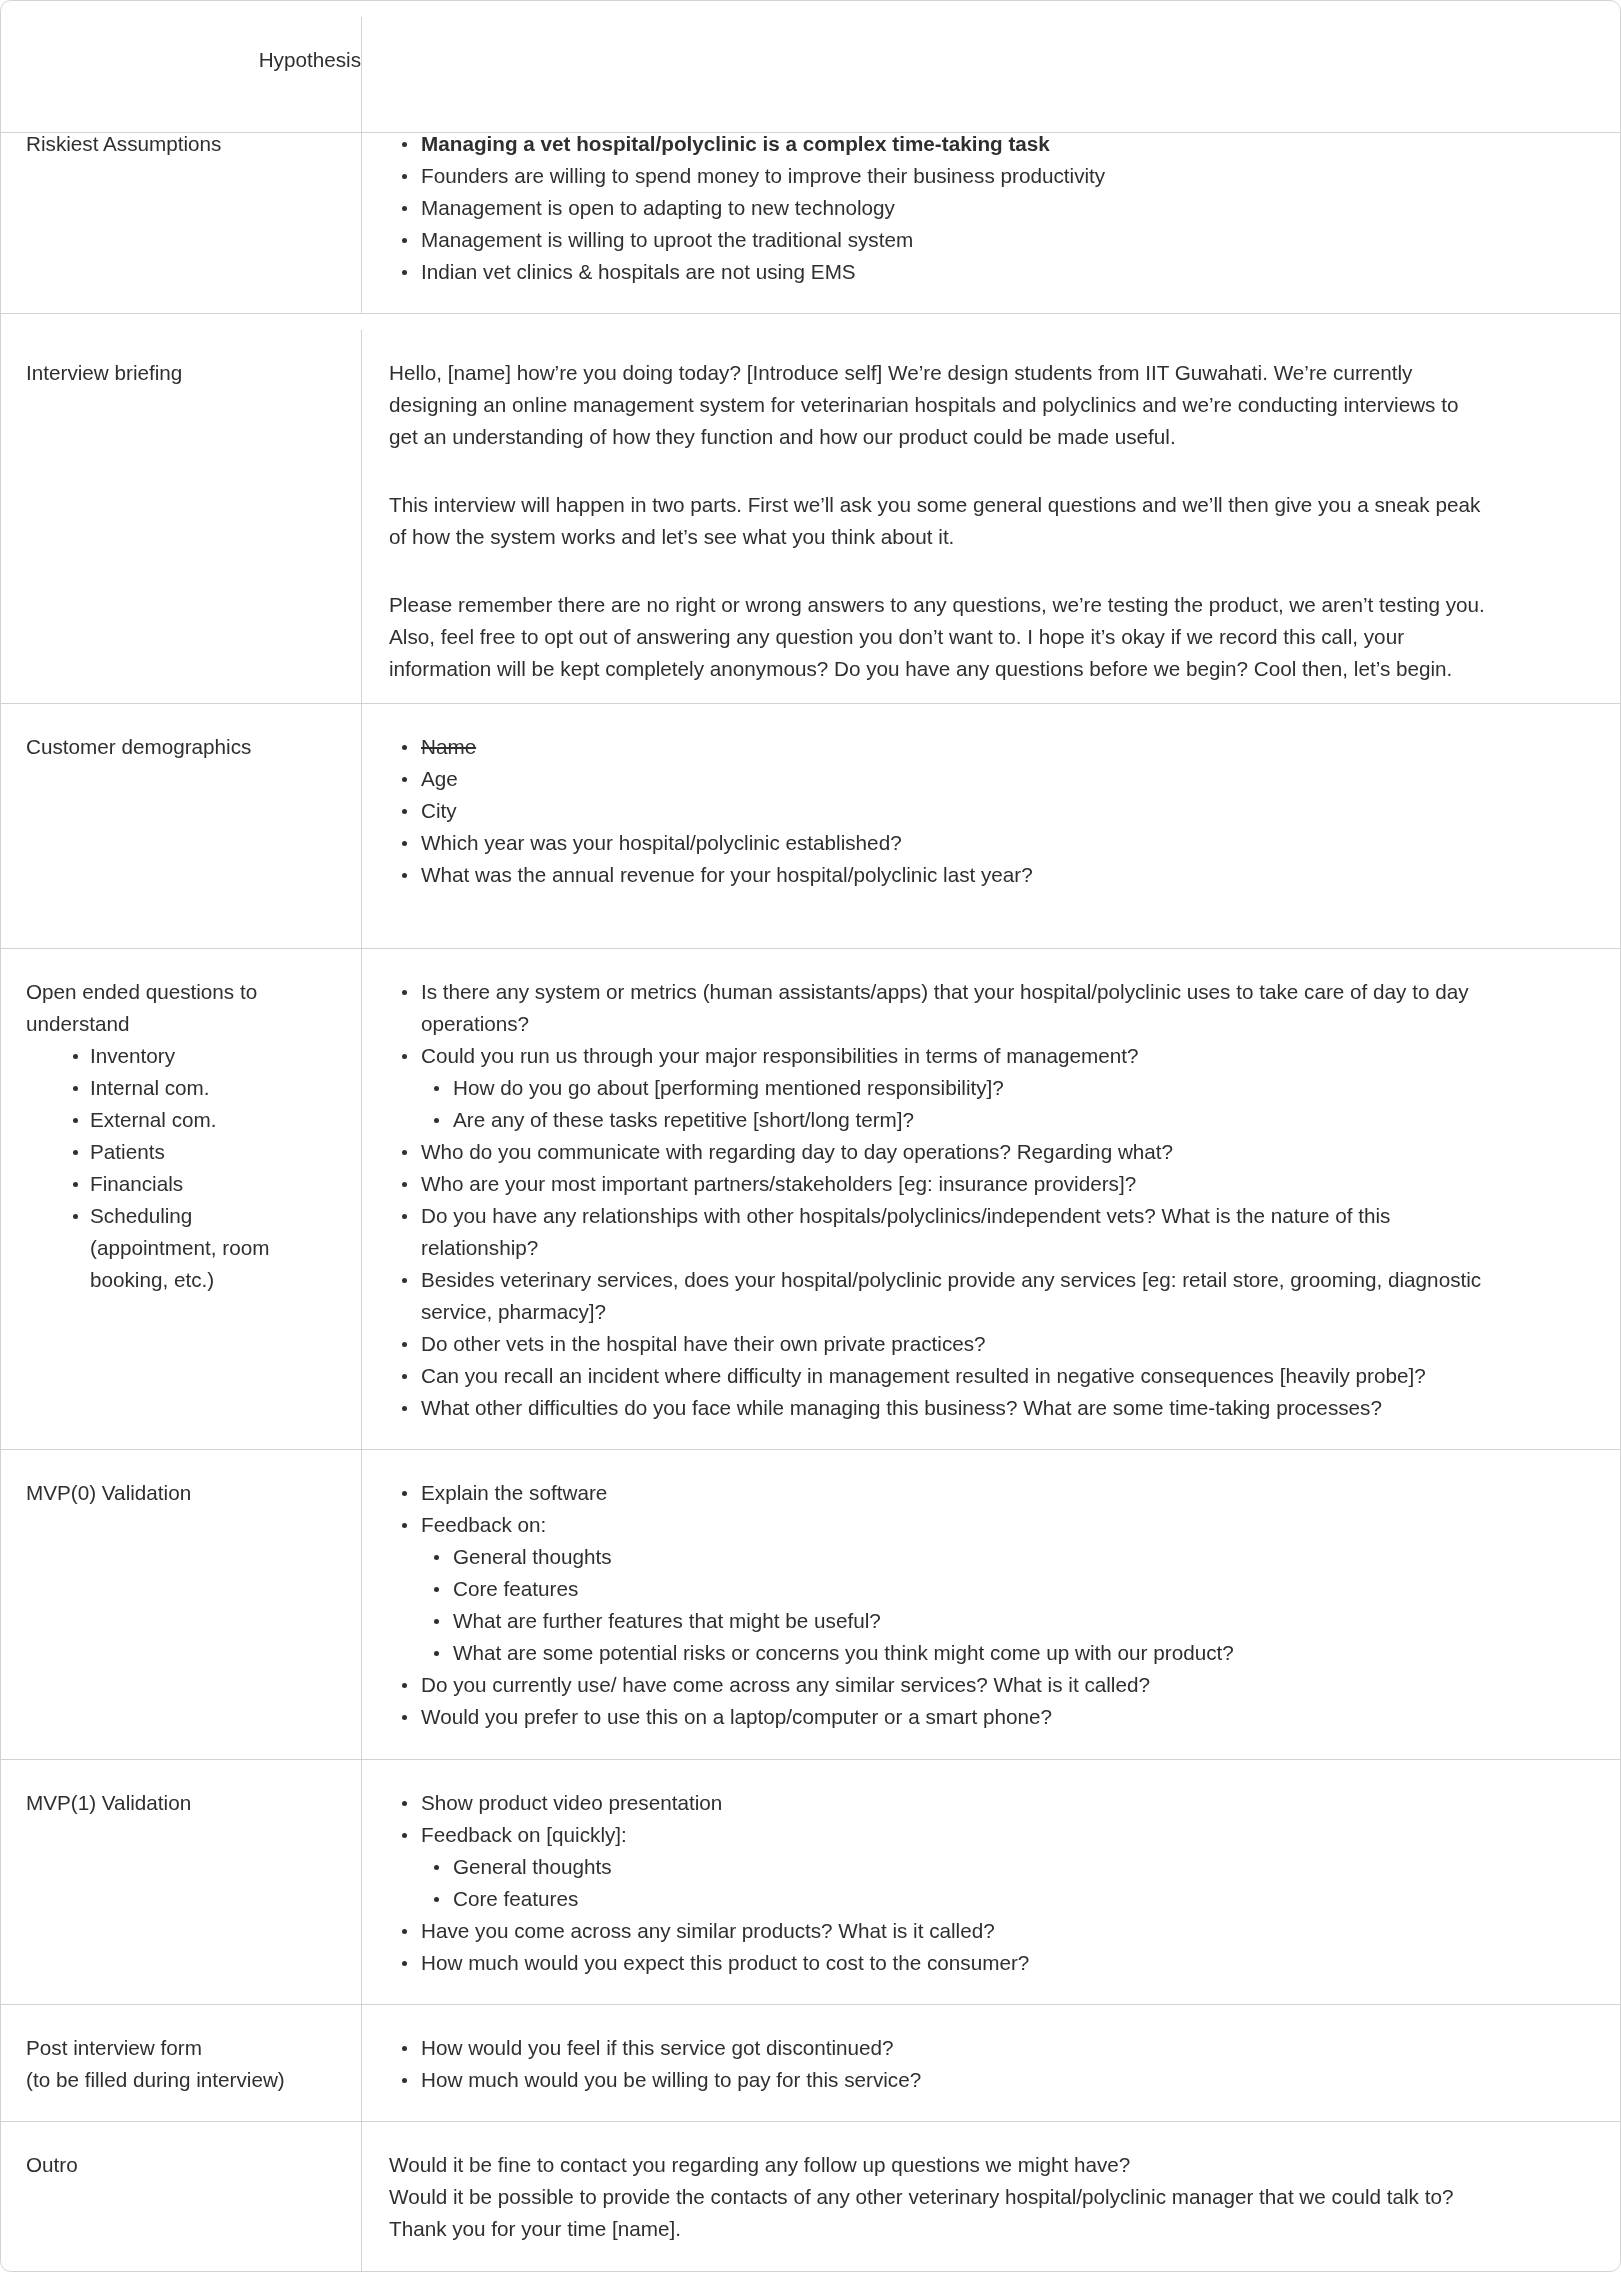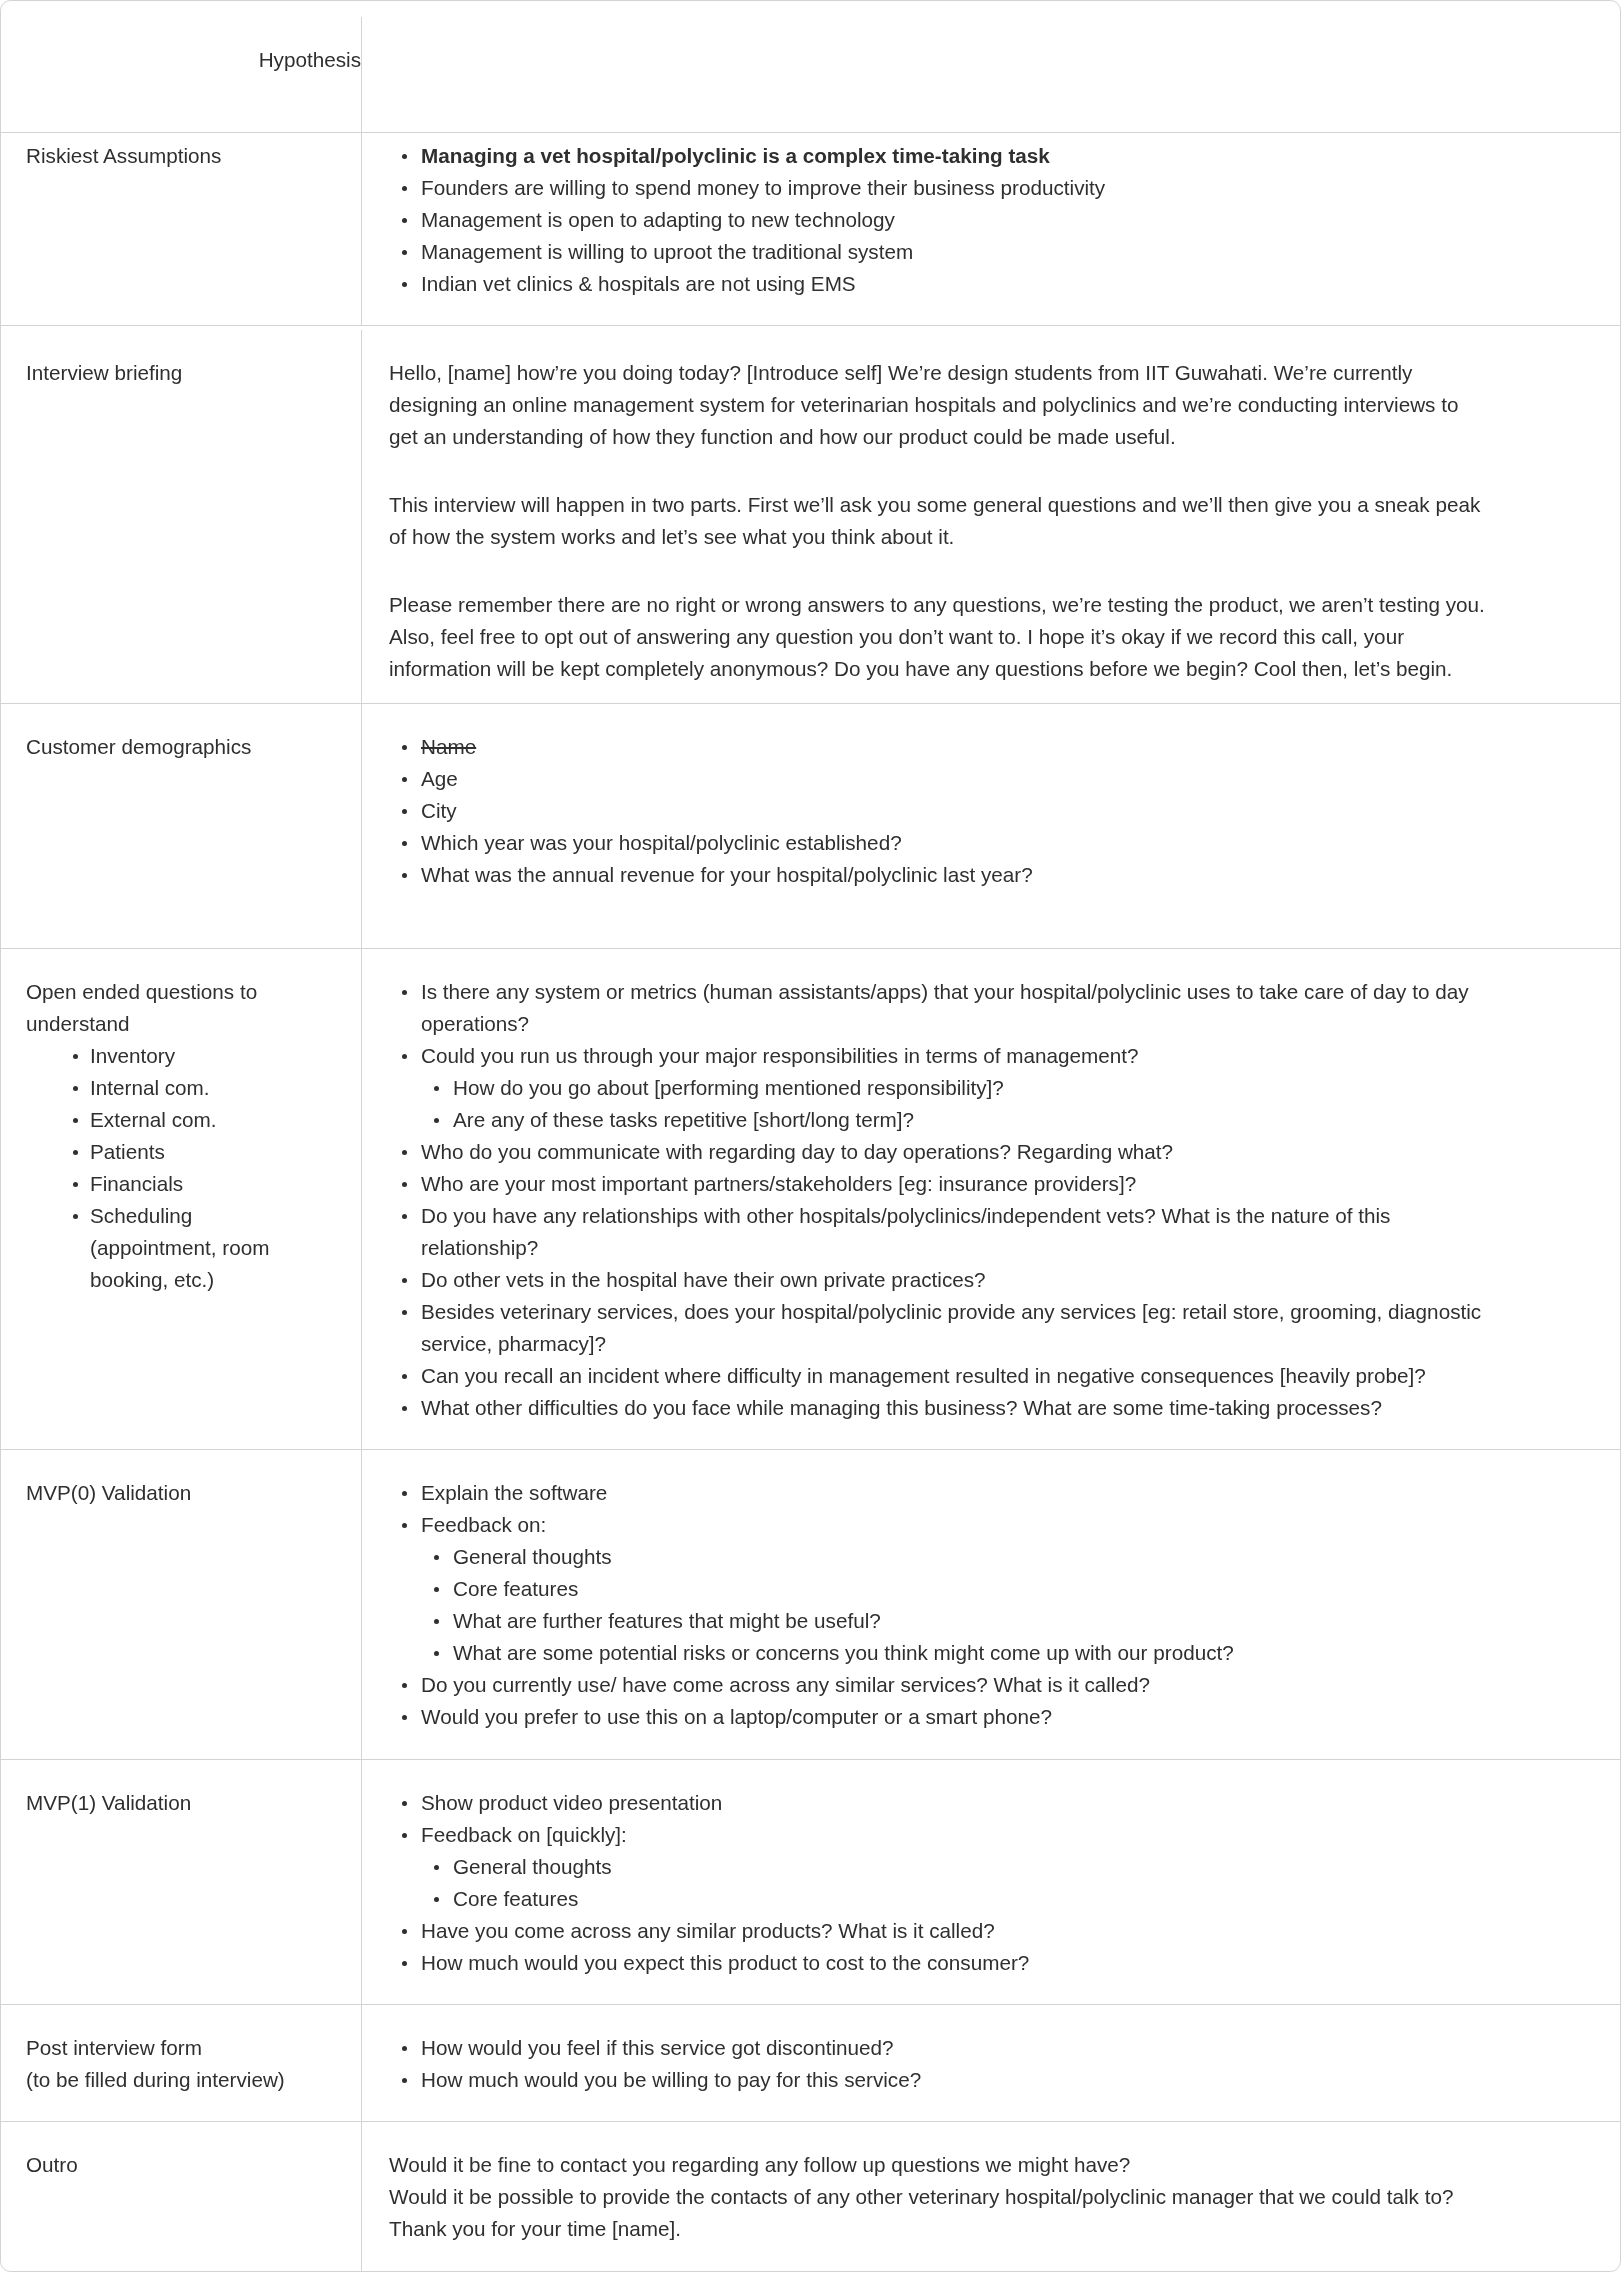--- a/index.html
+++ b/index.html
@@ -57,21 +57,21 @@
 </style>
 </head>
 <body>
 
 <div class="table" id="tbl">
     <div class="row" style="top: 16px; height: 116px; text-align: right;">
       <div class="cell-label">
         <div class="line">Hypothesis</div>
       </div>
     </div>
-    <div class="row" style="top: 112px; height: 213px;">
+    <div class="row" style="top: 100px; height: 213px;">
       <div class="cell-label">
         <div class="line">Riskiest Assumptions</div>
       </div>
       <div class="cell-body">
         <ul class="blist">
           <li>
             <div class="line bold">Managing a vet hospital/polyclinic is a complex time-taking task</div>
           </li>
           <li>
             <div class="line">Founders are willing to spend money to improve their business productivity</div>
@@ -177,25 +177,25 @@
             <div class="line">Who do you communicate with regarding day to day operations? Regarding what?</div>
           </li>
           <li>
             <div class="line">Who are your most important partners/stakeholders [eg: insurance providers]?</div>
           </li>
           <li>
             <div class="line">Do you have any relationships with other hospitals/polyclinics/independent vets? What is the nature of this</div>
             <div class="line">relationship?</div>
           </li>
           <li>
-            <div class="line">Do other vets in the hospital have their own private practices?</div>
-          </li>
-          <li>
             <div class="line">Besides veterinary services, does your hospital/polyclinic provide any services [eg: retail store, grooming, diagnostic</div>
             <div class="line">service, pharmacy]?</div>
+          </li>
+          <li>
+            <div class="line">Do other vets in the hospital have their own private practices?</div>
           </li>
           <li>
             <div class="line">Can you recall an incident where difficulty in management resulted in negative consequences [heavily probe]?</div>
           </li>
           <li>
             <div class="line">What other difficulties do you face while managing this business? What are some time-taking processes?</div>
           </li>
         </ul>
       </div>
     </div>

